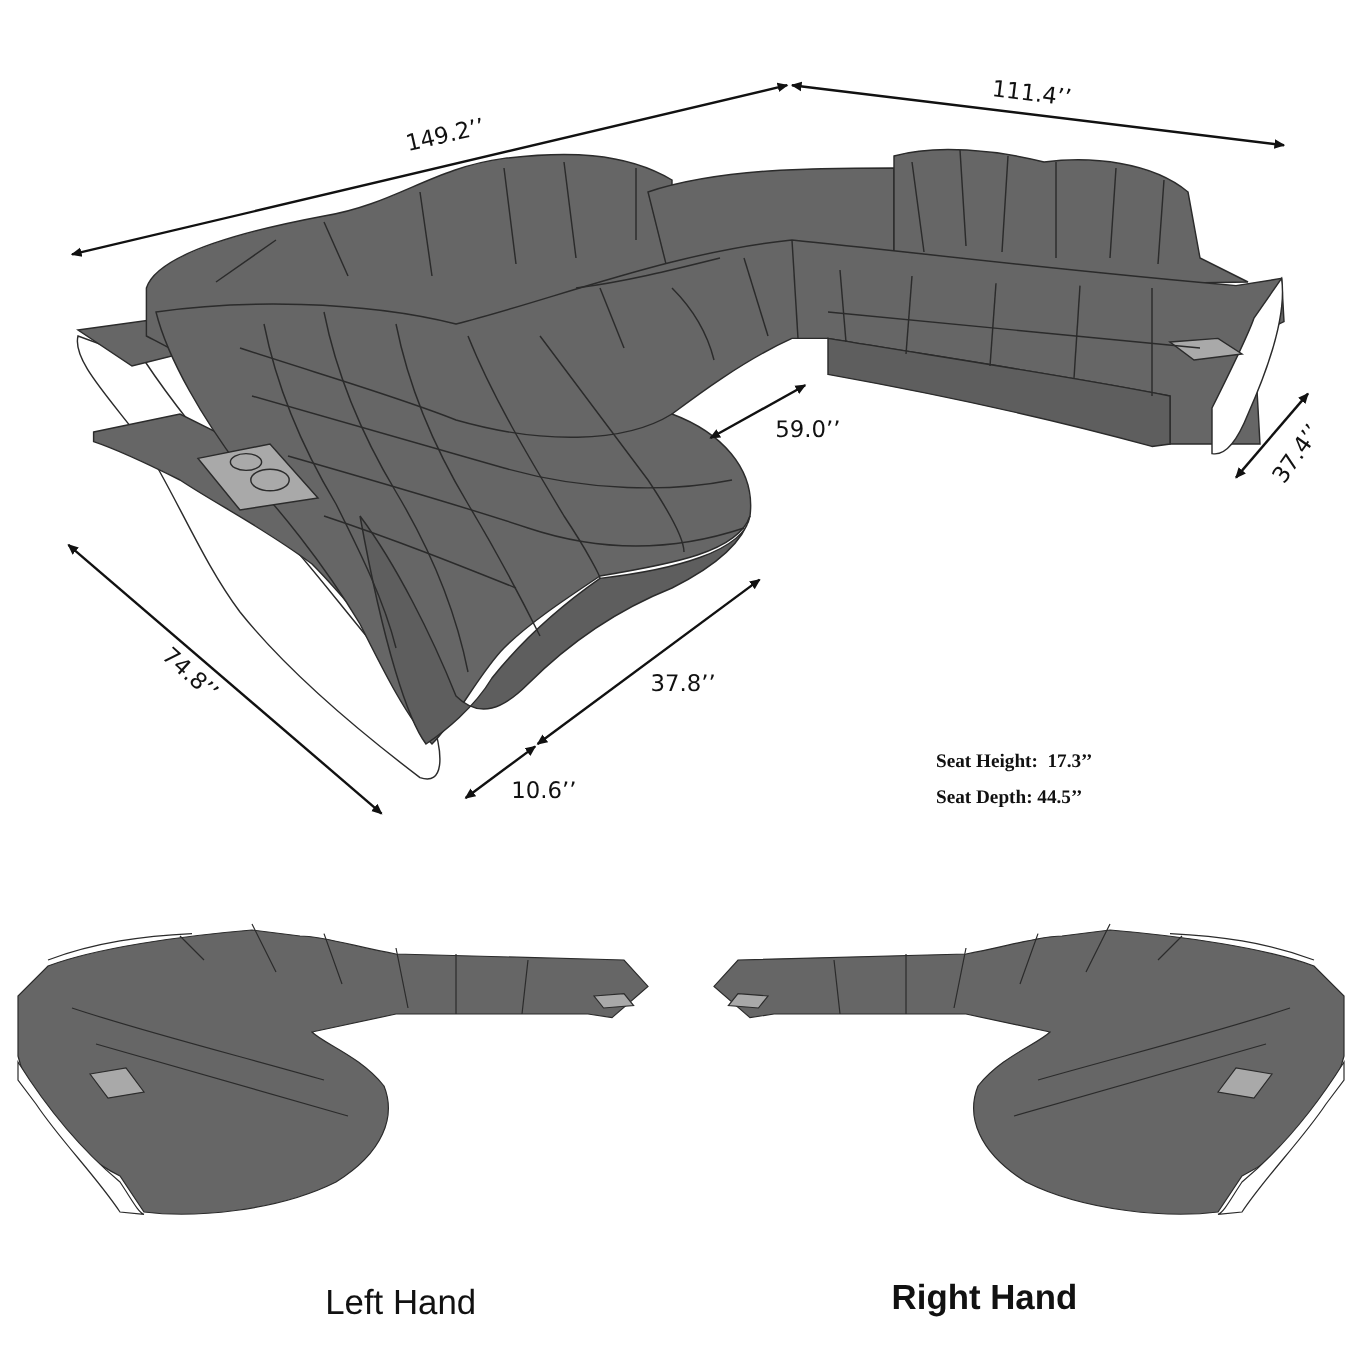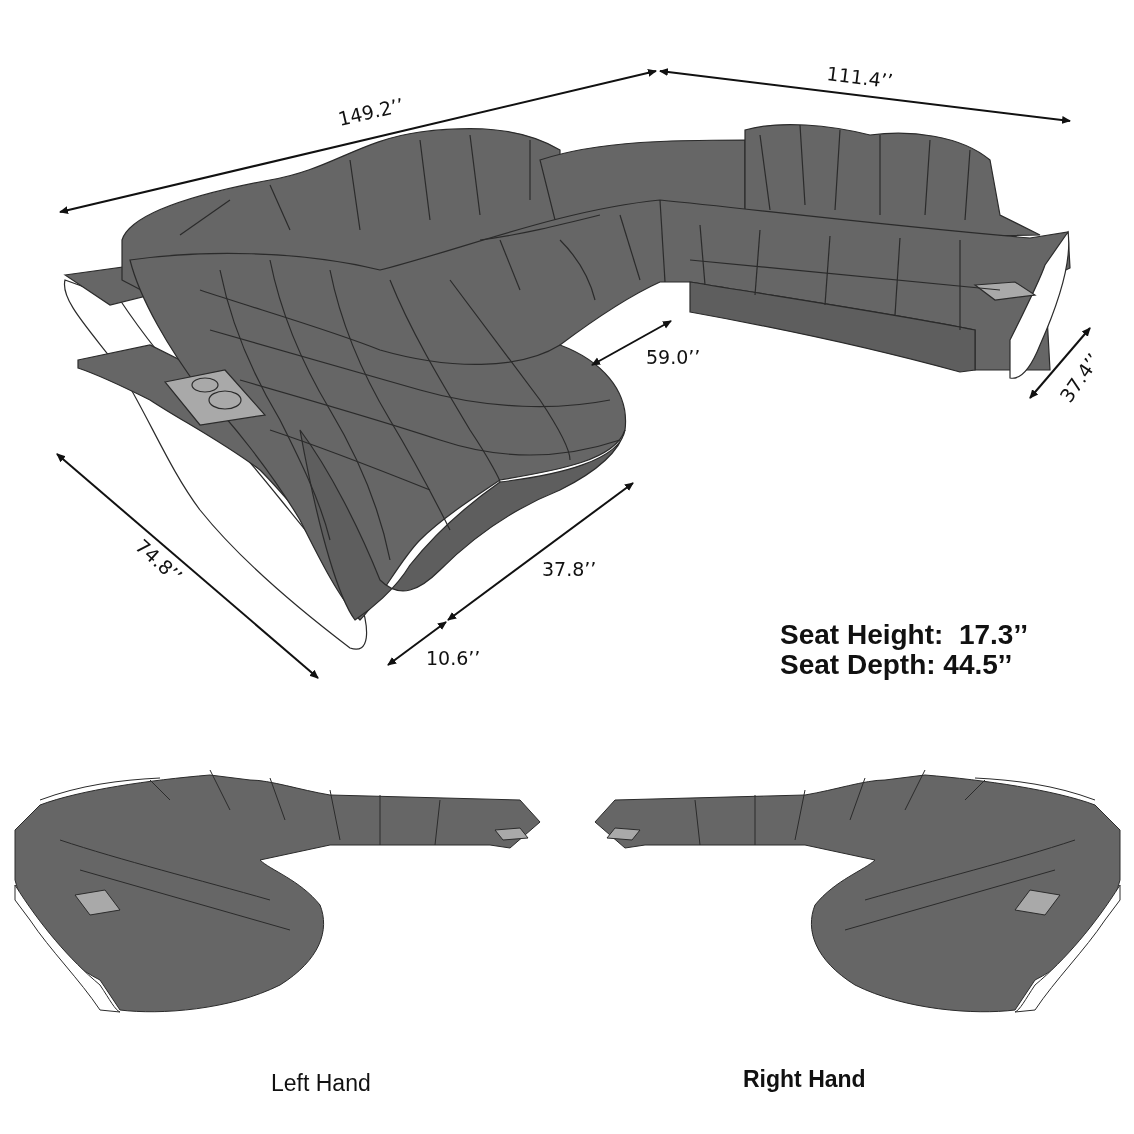--- a/index.html
+++ b/index.html
@@ -1,24 +1,24 @@
 <!DOCTYPE html>
 <html><head>
   <meta charset="utf-8">
   <style>
     html, body { margin: 0; padding: 0; background: #ffffff; }
     body { width: 1134px; height: 1134px; position: relative; overflow: hidden;
            font-family: "Liberation Sans", "DejaVu Sans", sans-serif; color: #111; }
     svg.canvas { position: absolute; left: 0; top: 0; width: 1134px; height: 1134px; }
     .dim-label { font-family: "DejaVu Sans", "Liberation Sans", sans-serif; font-size: 19px; fill: #111; }
-    .specs { position: absolute; left: 780px; top: 620px; font-family: Liberation Sans, sans-serif;
-             font-weight: bold; font-size: 28px; line-height: 30px; color: #111; }
+    .specs { position: absolute; left: 780px; top: 620px; font-family: Liberation Serif, serif;
+             font-weight: bold; font-size: 16px; line-height: 30px; color: #111; }
     .specs div { white-space: pre; }
     .caption { position: absolute; font-family: "Liberation Sans", "DejaVu Sans", sans-serif;
-               font-size: 23px; color: #111; }
+               font-size: 29px; color: #111; }
     .caption.left { left: 271px; top: 1070px; }
     .caption.right { left: 743px; top: 1066px; font-weight: bold; }
   </style>
 </head>
 <body>
 
 <svg class="canvas" viewBox="0 0 1134 1134" xmlns="http://www.w3.org/2000/svg">
   <defs>
     <marker id="arr" markerWidth="10" markerHeight="10" refX="8" refY="5" orient="auto-start-reverse" markerUnits="userSpaceOnUse">
       <path d="M0,1 L9,5 L0,9 Z" fill="#111"></path>

